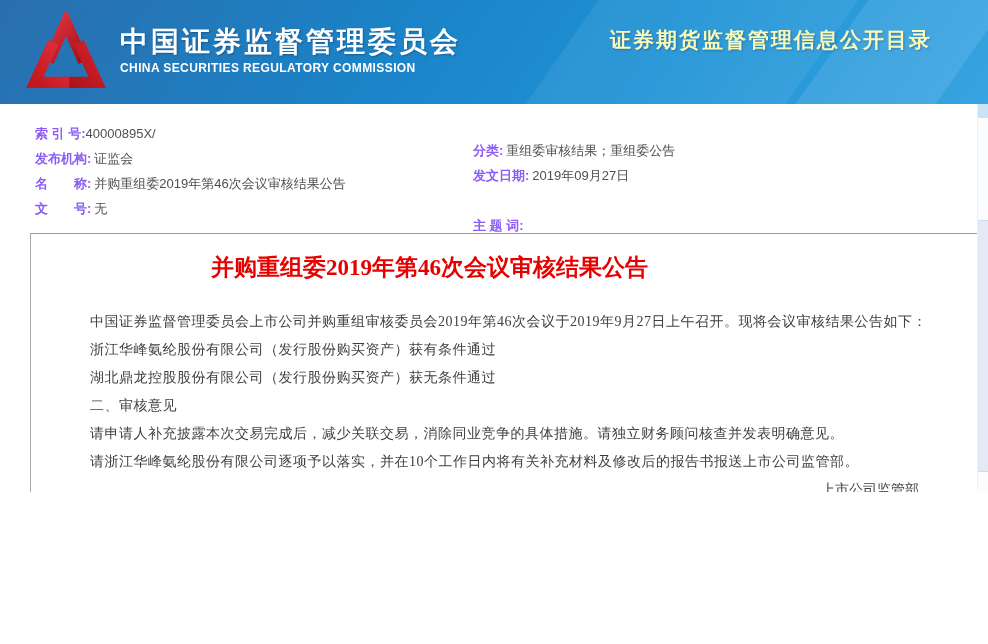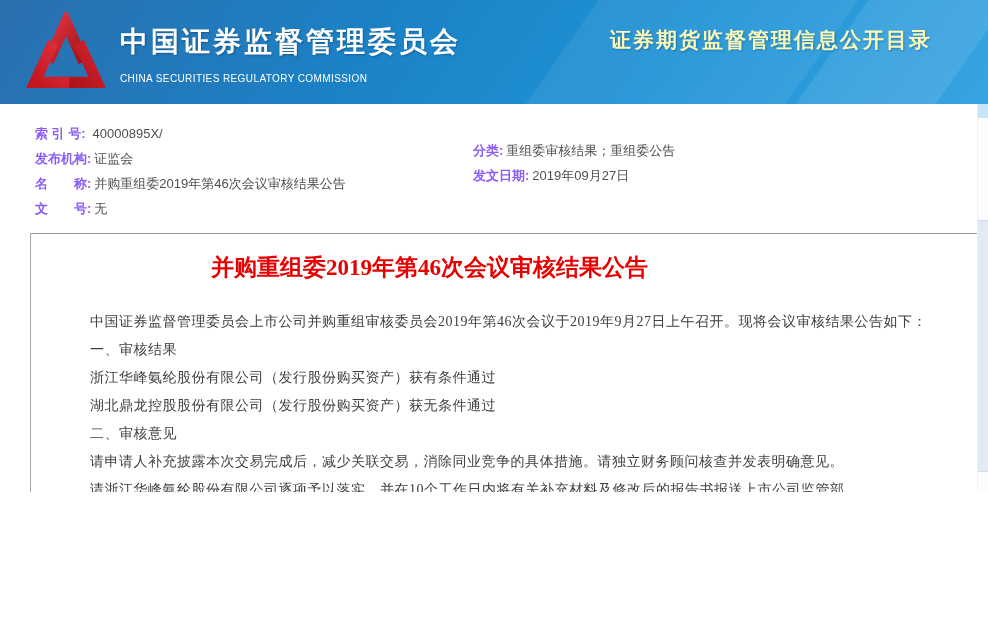--- a/index.html
+++ b/index.html
@@ -9,21 +9,21 @@
   
   .banner{position:absolute;left:0;top:0;width:988px;height:104px;overflow:hidden;
           background:linear-gradient(125deg,#2a6fae 0%,#1b82c6 38%,#1f93d6 68%,#38a4e1 100%);}
   .streak{position:absolute;background:rgba(255,255,255,.07);transform:skewX(-35deg);}
   .streak.s1{left:560px;top:-20px;width:260px;height:150px;}
   .streak.s2{left:830px;top:-20px;width:140px;height:150px;background:rgba(255,255,255,.10);}
   .logo{position:absolute;left:26px;top:12px;}
   .org-block{position:absolute;left:120px;top:23px;color:#fff;}
   .org-cn{font-size:28px;font-weight:bold;letter-spacing:3px;white-space:nowrap;
           text-shadow:1px 1px 2px rgba(0,30,70,.35);}
-  .org-en{font-size:10px;font-weight:normal;letter-spacing:.4px;margin-top:12px;white-space:nowrap;}
+  .org-en{font-size:12px;font-weight:bold;letter-spacing:.4px;margin-top:0;white-space:nowrap;}
   .dir-title{position:absolute;right:56px;top:26px;font-size:21px;font-weight:bold;
              color:#fafab8;letter-spacing:2px;white-space:nowrap;
              text-shadow:1px 1px 2px rgba(0,30,70,.3);}
 
   
   .meta{position:absolute;left:0;top:104px;width:988px;height:129px;background:#fff;font-size:13px;}
   .meta-col{position:absolute;top:17px;}
   .meta-col.left{left:35px;width:430px;}
   .meta-col.right{left:473px;width:480px;margin-top:17px;}
   .meta-row{height:25px;line-height:25px;white-space:nowrap;overflow:hidden;}
@@ -78,48 +78,50 @@
     <div class="org-block">
       <div class="org-cn">中国证券监督管理委员会</div>
       <div class="org-en">CHINA SECURITIES REGULATORY COMMISSION</div>
     </div>
     <div class="dir-title">证券期货监督管理信息公开目录</div>
   </header>
 
   <section class="meta">
     <div class="meta-col left">
       <div class="meta-row">
-        <span class="meta-label">索 引 号:</span><span class="meta-value" style="margin-left:7px">40000895X/</span>
+        <span class="meta-label">索 引 号:</span><span class="meta-value" style="margin-left:0">40000895X/</span>
       </div>
       <div class="meta-row">
         <span class="meta-label">发布机构:</span><span class="meta-value">证监会</span>
       </div>
       <div class="meta-row">
         <span class="meta-label">名　　称:</span><span class="meta-value">并购重组委2019年第46次会议审核结果公告</span>
       </div>
       <div class="meta-row">
         <span class="meta-label">文　　号:</span><span class="meta-value">无</span>
       </div>
     </div>
     <div class="meta-col right">
       <div class="meta-row">
         <span class="meta-label">分类:</span><span class="meta-value">重组委审核结果；重组委公告</span>
       </div>
       <div class="meta-row">
         <span class="meta-label">发文日期:</span><span class="meta-value">2019年09月27日</span>
       </div>
       <div class="meta-row"></div>
+      <div class="meta-row">
+        <span class="meta-label">主 题 词:</span><span class="meta-value"></span>
+      </div>
     </div>
   </section>
 
   <section class="doc-box">
     <h1 class="doc-title">并购重组委2019年第46次会议审核结果公告</h1>
     <div class="doc-body">
       <p class="first">中国证券监督管理委员会上市公司并购重组审核委员会2019年第46次会议于2019年9月27日上午召开。现将会议审核结果公告如下：</p>
-      <p>一、审核结果</p>
       <p>浙江华峰氨纶股份有限公司（发行股份购买资产）获有条件通过</p>
       <p>湖北鼎龙控股股份有限公司（发行股份购买资产）获无条件通过</p>
       <p>二、审核意见</p>
       <p>请申请人补充披露本次交易完成后，减少关联交易，消除同业竞争的具体措施。请独立财务顾问核查并发表明确意见。</p>
       <p>请浙江华峰氨纶股份有限公司逐项予以落实，并在10个工作日内将有关补充材料及修改后的报告书报送上市公司监管部。</p>
     </div>
     <div class="sig-line">上市公司监管部</div>
     <div class="sig-line">2019年9月27日</div>
   </section>
 

